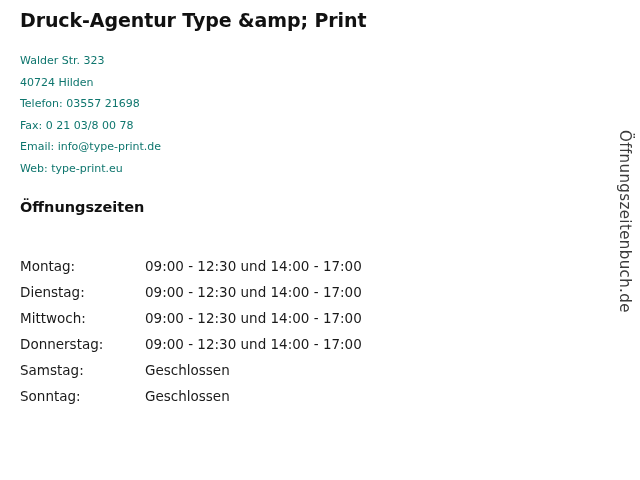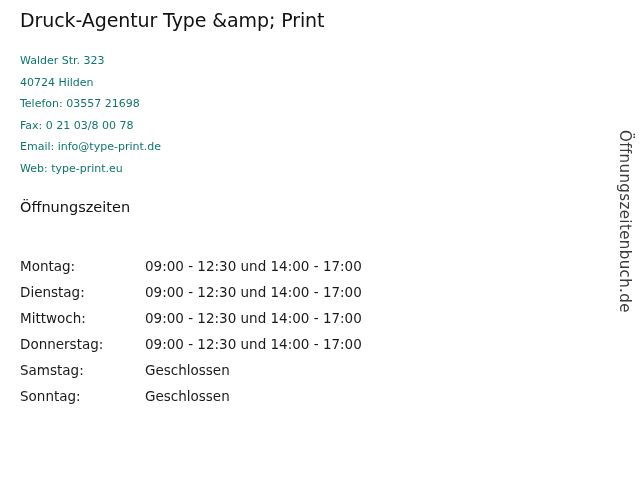--- a/index.html
+++ b/index.html
@@ -23,38 +23,38 @@
     height: 480px;
   }
   .content {
     position: absolute;
     left: 20px;
     top: 8px;
     width: 570px;
   }
   .title {
     font-size: 19px;
-    font-weight: normal;
+    font-weight: bold;
     color: #111111;
     margin: 0 0 18px 0;
     letter-spacing: -0.1px;
     line-height: 24px;
   }
   .address-block {
     margin: 0 0 18px 0;
   }
   .address-line {
     font-size: 11px;
     line-height: 21.5px;
     color: #0f766e;
     white-space: nowrap;
   }
   .hours-title {
     font-size: 14.5px;
-    font-weight: normal;
+    font-weight: bold;
     color: #111111;
     margin: 0 0 16px 0;
     line-height: 20px;
   }
   table.hours {
     border-collapse: collapse;
     font-size: 13.5px;
     color: #1a1a1a;
     margin-top: 40px;
   }

